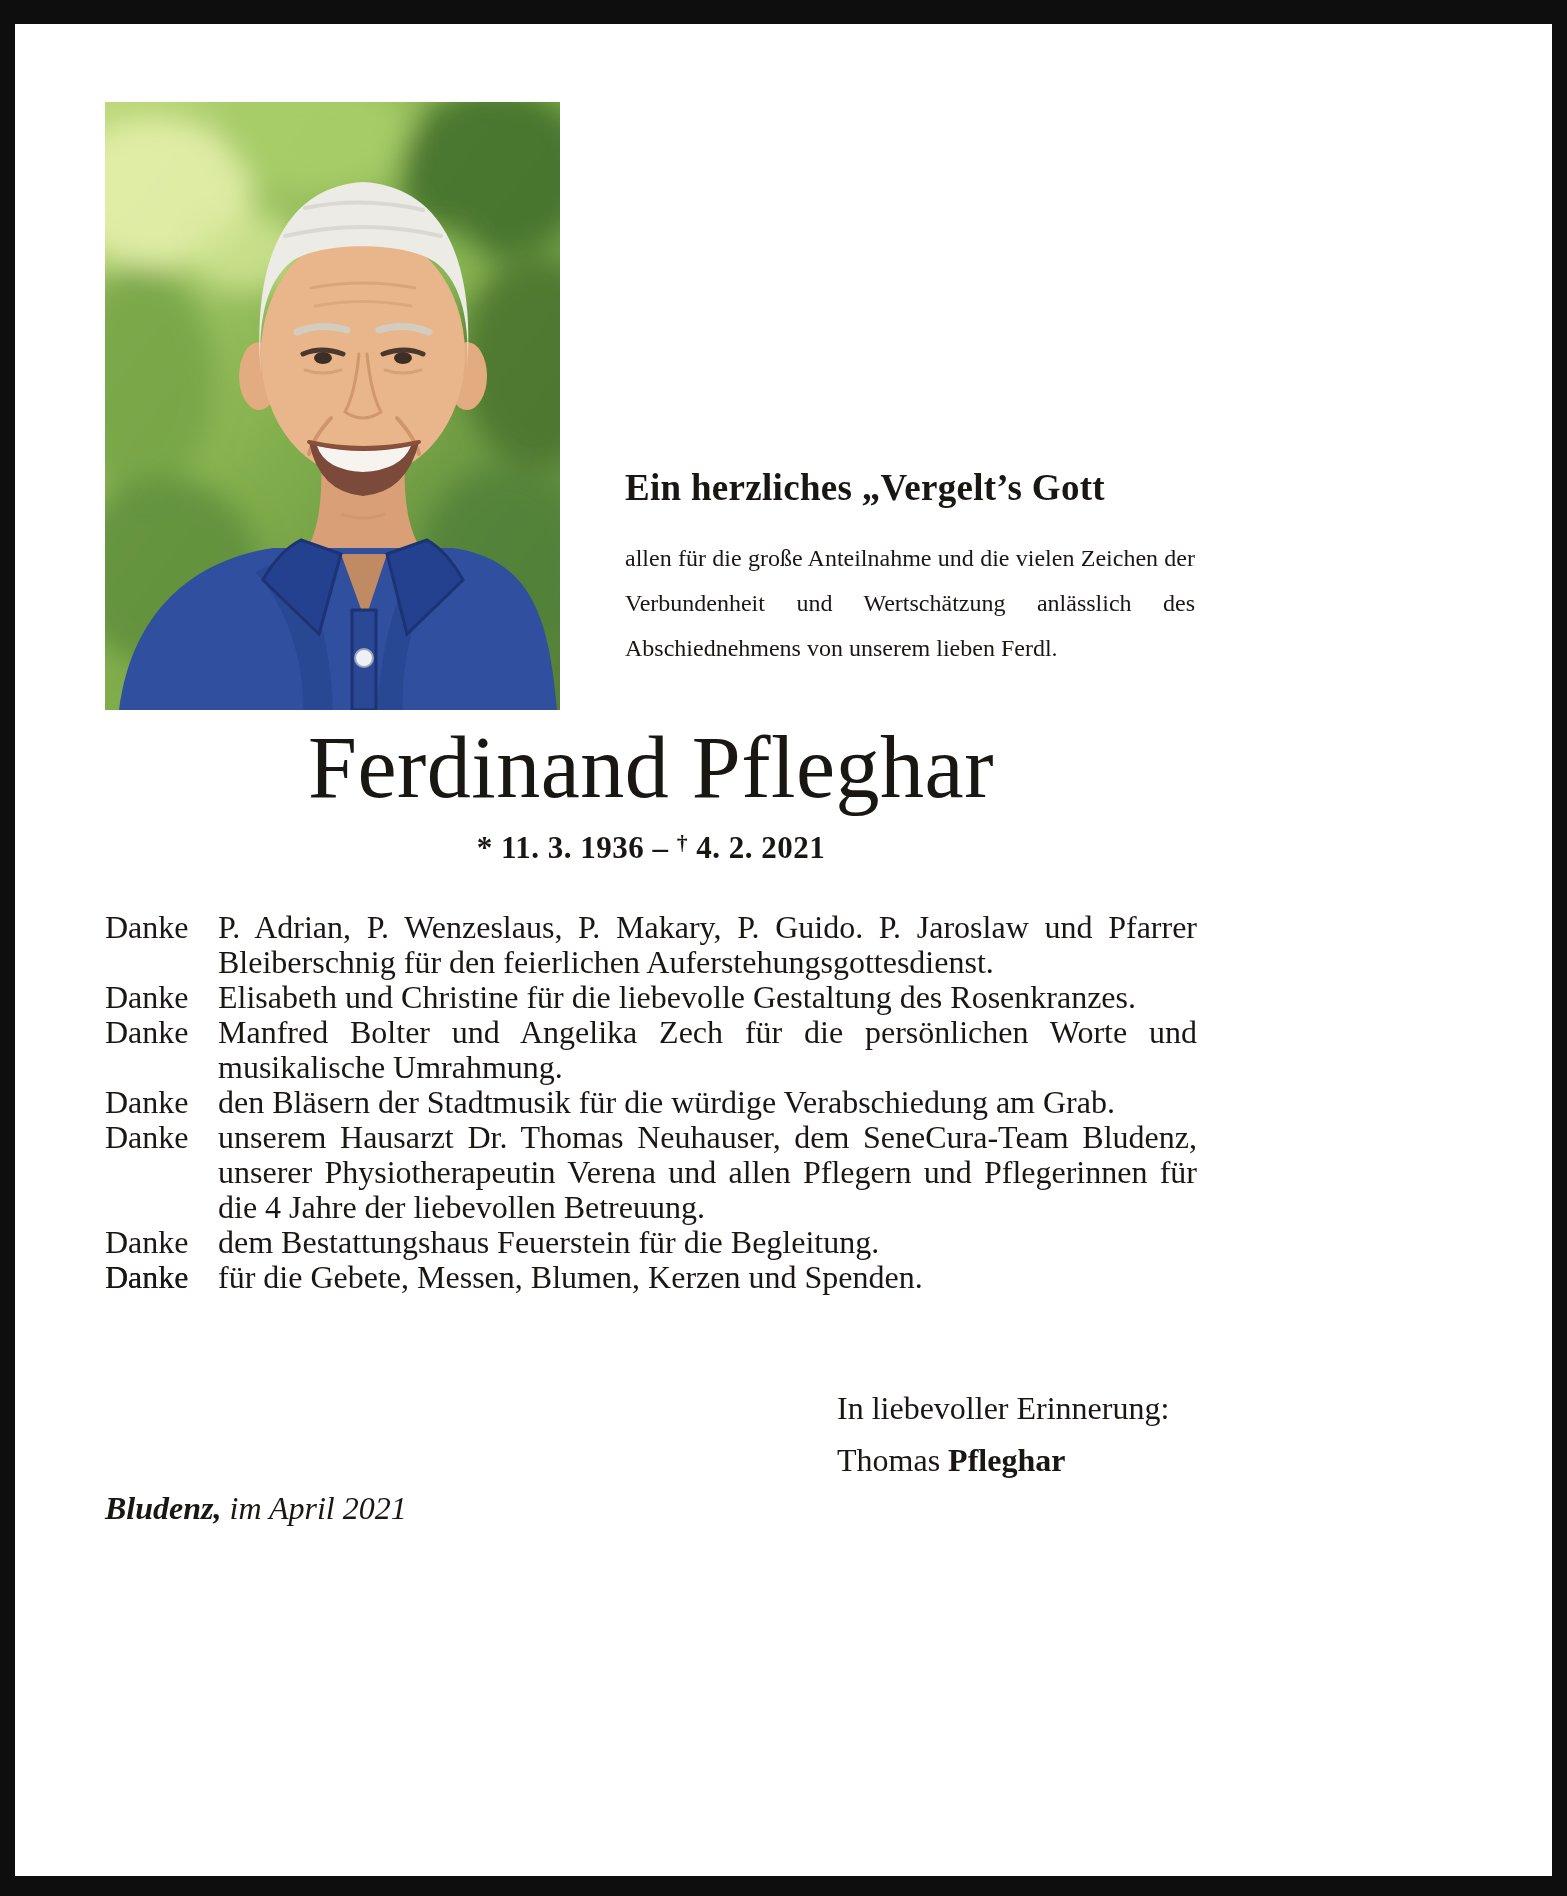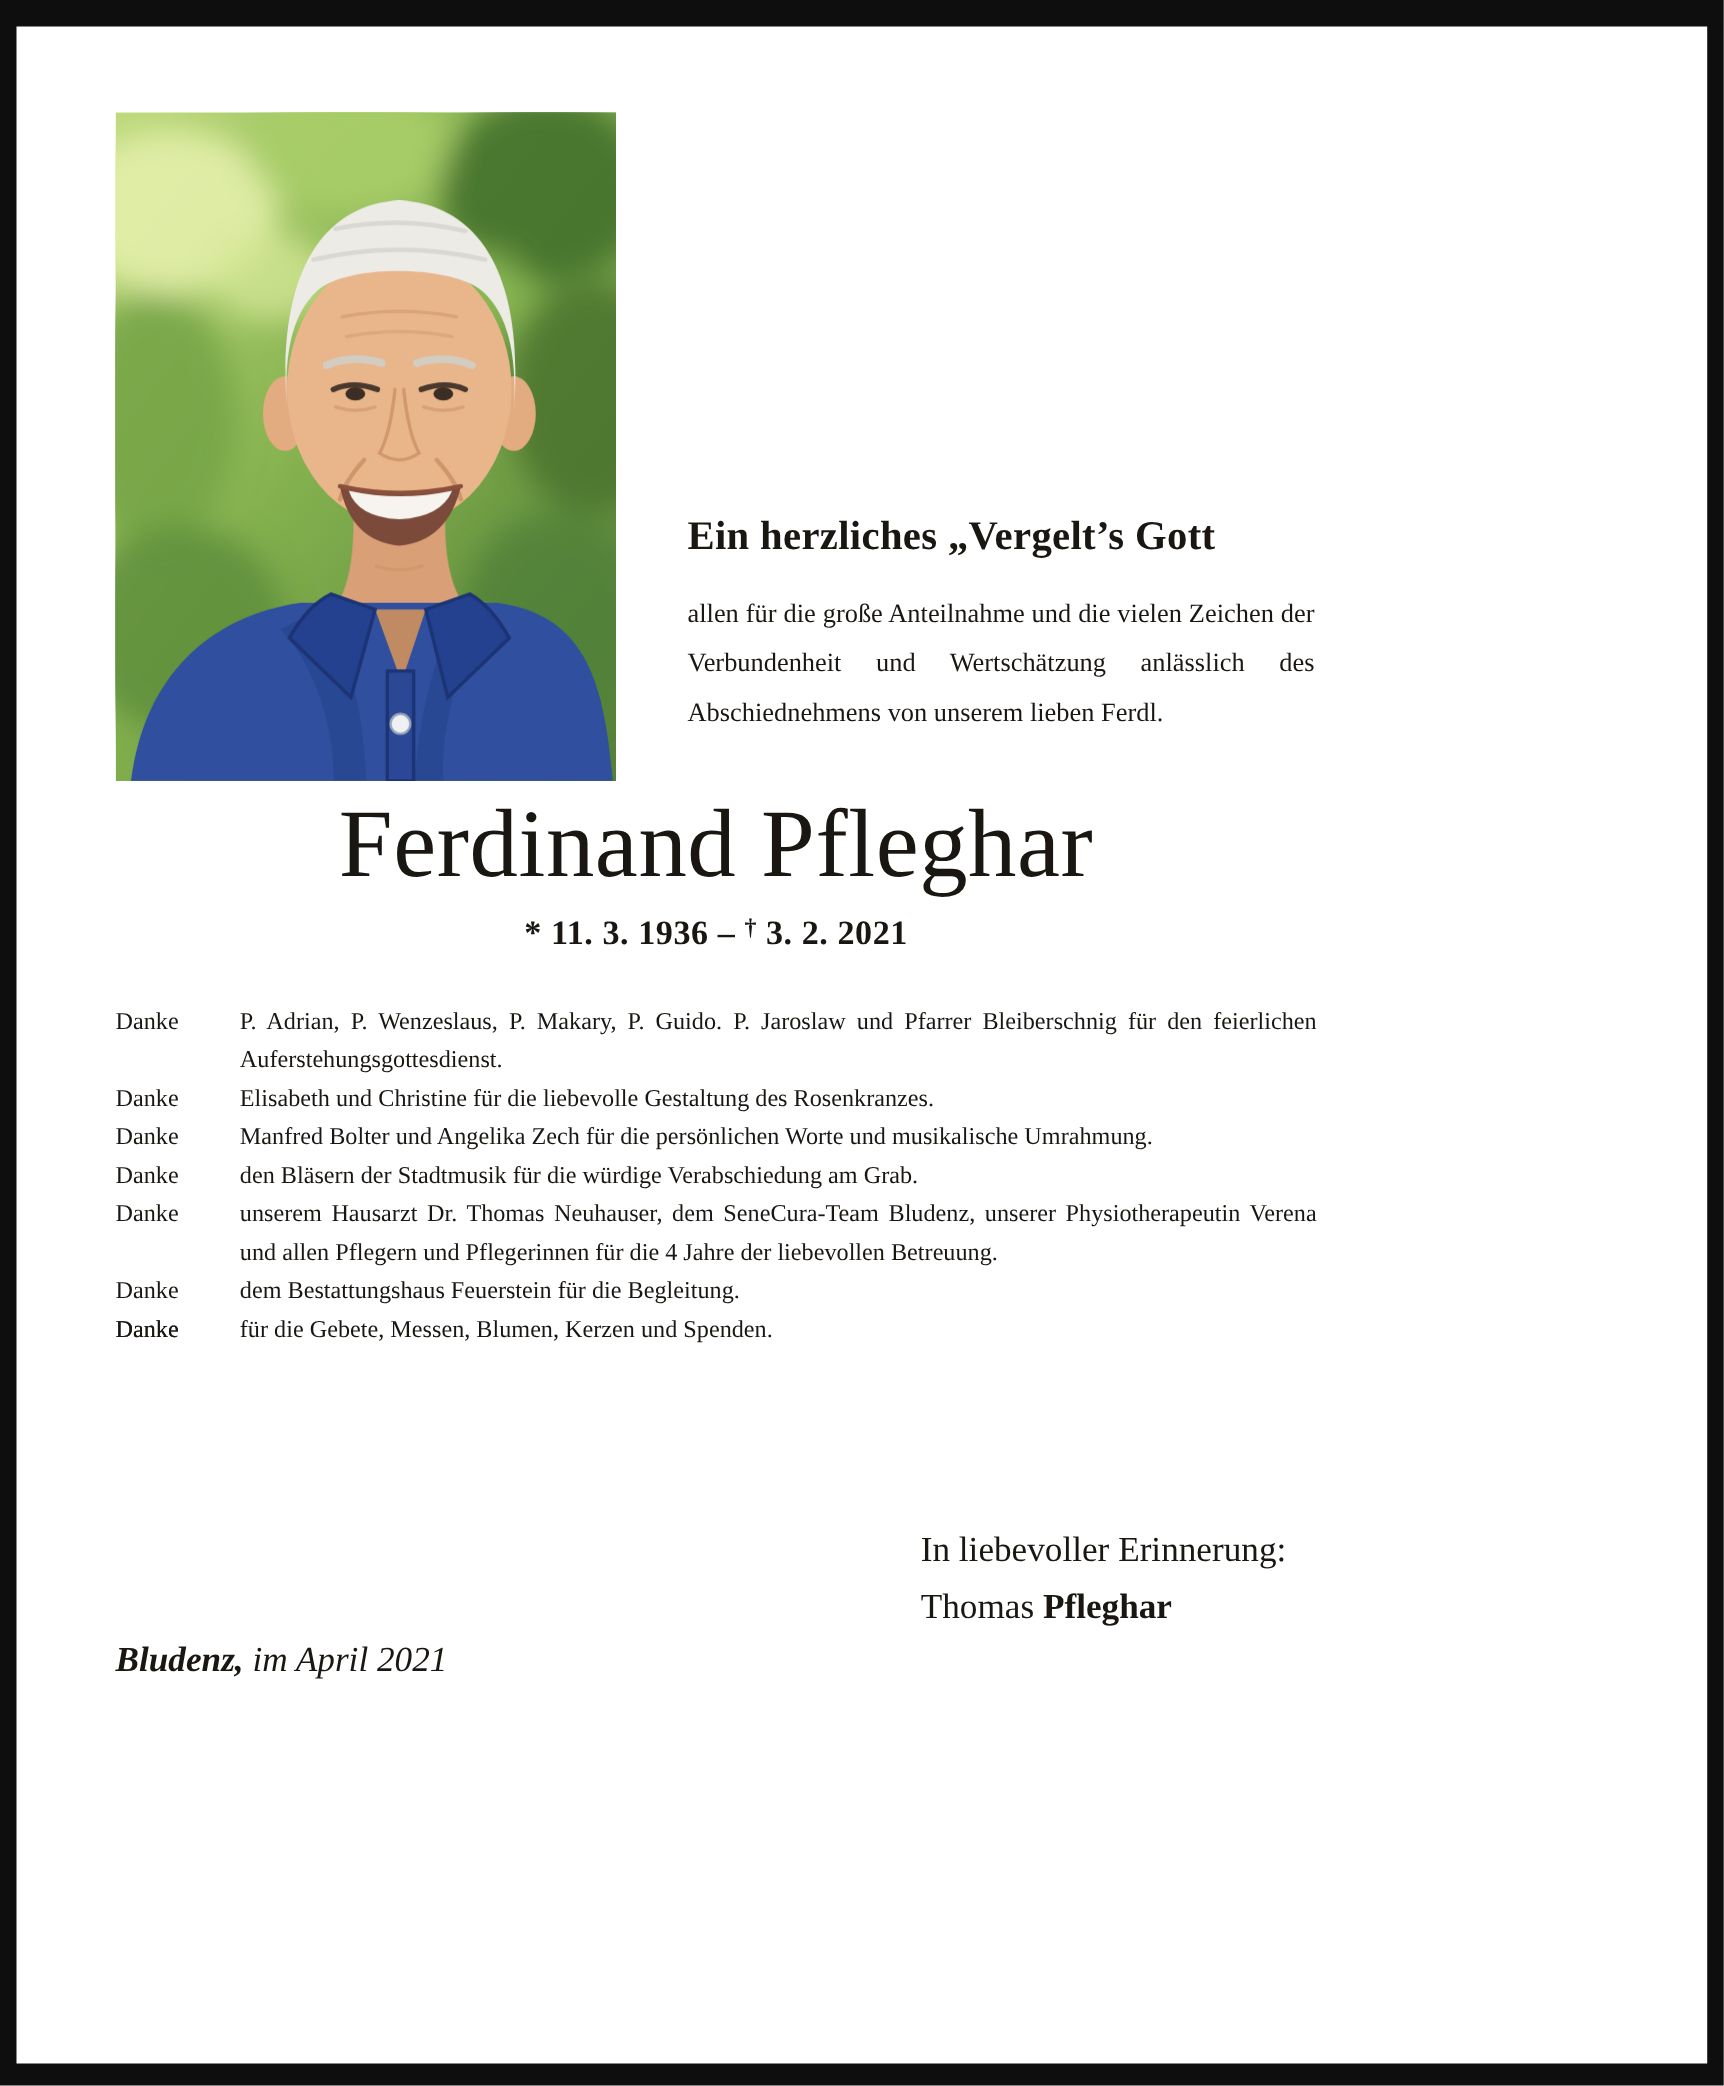--- a/index.html
+++ b/index.html
@@ -32,21 +32,21 @@
   .intro-body {
     margin-top: 27px; font-size: 24px; line-height: 45px;
     text-align: justify; hyphens: manual;
   }
 
   .name-block { position: absolute; left: 90px; top: 695px; width: 1092px; text-align: center; }
   .deceased-name { font-size: 88px; line-height: 1.12; font-weight: normal; letter-spacing: 0.5px; }
   .life-dates { margin-top: 12px; font-size: 31px; font-weight: bold; letter-spacing: 0.5px; }
   .dagger { font-size: 0.70em; vertical-align: 0.35em; font-weight: bold; }
 
-  .thanks { position: absolute; left: 90px; top: 886px; width: 1092px; font-size: 22px; line-height: 35px; }
+  .thanks { position: absolute; left: 90px; top: 886px; width: 1092px; font-size: 32px; line-height: 35px; }
   .thanks-item { position: relative; padding-left: 113px; text-align: justify; hyphens: manual; }
   .thanks-label { position: absolute; left: 0; top: 0; }
 
   .closing { position: absolute; left: 822px; top: 1358px; width: 372px; font-size: 32px; line-height: 52px; }
   .bold { font-weight: bold; }
 
   .footer { position: absolute; left: 90px; top: 1466px; font-size: 32px; font-style: italic; }
 </style>
 </head>
 <body>
@@ -129,21 +129,21 @@
     </svg>
   </div>
 
   <div class="intro">
     <div class="intro-heading">Ein herzliches „Vergelt’s Gott</div>
     <div class="intro-body">allen für die große Anteilnahme und die vielen Zeichen der Verbundenheit und Wertschätzung anlässlich des Abschied­nehmens von unserem lieben Ferdl.</div>
   </div>
 
   <div class="name-block">
     <div class="deceased-name">Ferdinand Pfleghar</div>
-    <div class="life-dates"><span>* 11. 3. 1936</span><span> – </span><span class="dagger">†</span><span> 3. 2. 2021</span></div>
+    <div class="life-dates"><span>* 11. 3. 1936</span><span> – </span><span class="dagger">†</span><span> 4. 2. 2021</span></div>
   </div>
 
   <div class="thanks">
 
   <div class="thanks-item">
       <span class="thanks-label">Danke</span><span class="thanks-text">P. Adrian, P. Wenzeslaus, P. Makary, P. Guido. P. Jaroslaw und Pfarrer Bleiberschnig für den feierlichen Auferstehungsgottesdienst.</span>
     </div>
       <div class="thanks-item">
       <span class="thanks-label">Danke</span><span class="thanks-text">Elisabeth und Christine für die liebevolle Gestaltung des Rosenkranzes.</span>
     </div>

